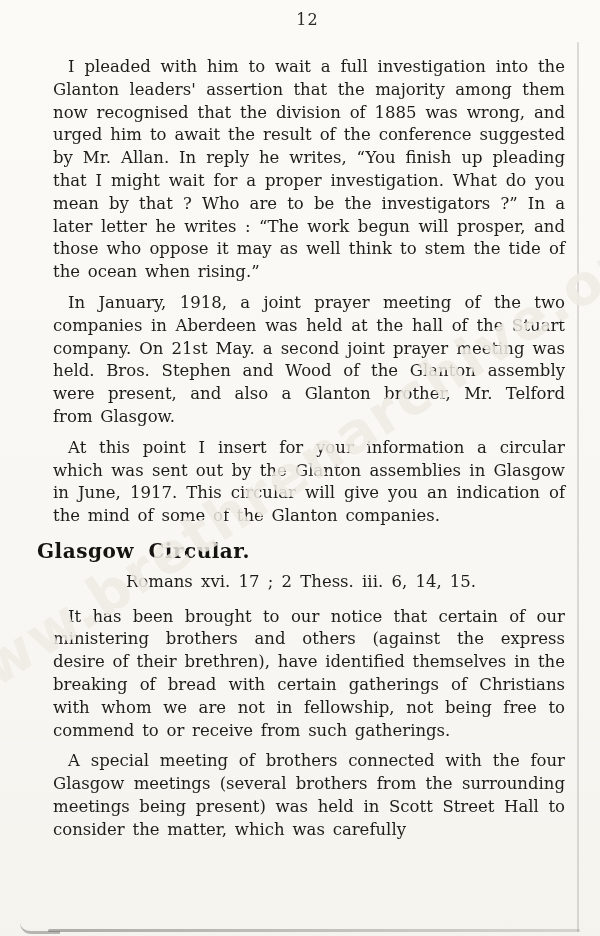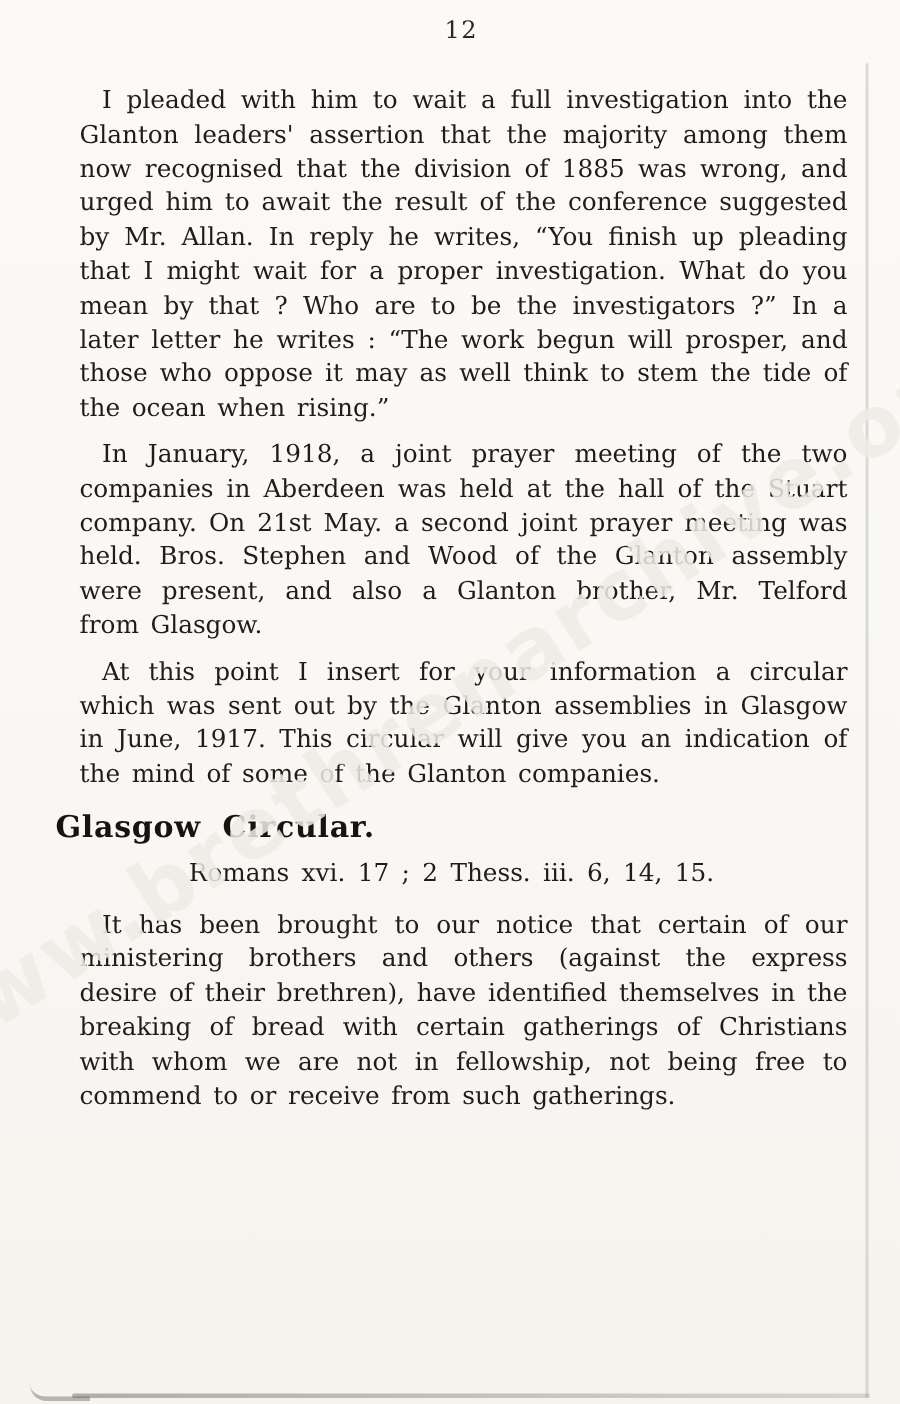--- a/index.html
+++ b/index.html
@@ -124,20 +124,21 @@
     <p class="para">In January, 1918, a joint prayer meeting of the two companies in Aberdeen was held at the hall of the Stuart company.  On 21st May. a second joint prayer meeting was held.  Bros. Stephen and Wood of the Glanton assembly were present, and also a Glanton brother, Mr. Telford from Glasgow.</p>
 
     <p class="para">At this point I insert for your information a circular which was sent out by the Glanton assemblies in Glasgow in June, 1917.  This circular will give you an indication of the mind of some of the Glanton companies.</p>
 
     <h2 class="heading">Glasgow Circular.</h2>
 
     <div class="reference">Romans xvi. 17 ;  2 Thess. iii. 6, 14, 15.</div>
 
     <p class="para">It has been brought to our notice that certain of our ministering brothers and others (against the express desire of their brethren), have identified themselves in the breaking of bread with certain gatherings of Christians with whom we are not in fellowship, not being free to commend to or receive from such gatherings.</p>
 
+    <p class="para last">A special meeting of brothers connected with the four Glasgow meetings (several brothers from the surrounding meetings being present) was held in Scott Street Hall to consider the matter, which was carefully</p>
 
   </div>
 
   <div class="watermark">www.brethrenarchive.org</div>
 
   <div class="edge-right"></div>
   <div class="edge-bottom"></div>
   <div class="edge-bottom-left"></div>
 
 </div>

